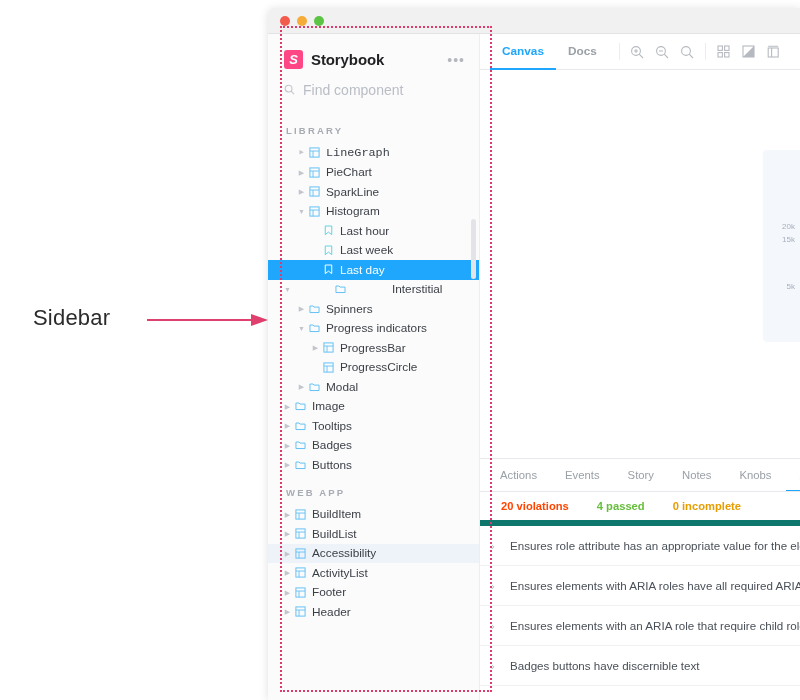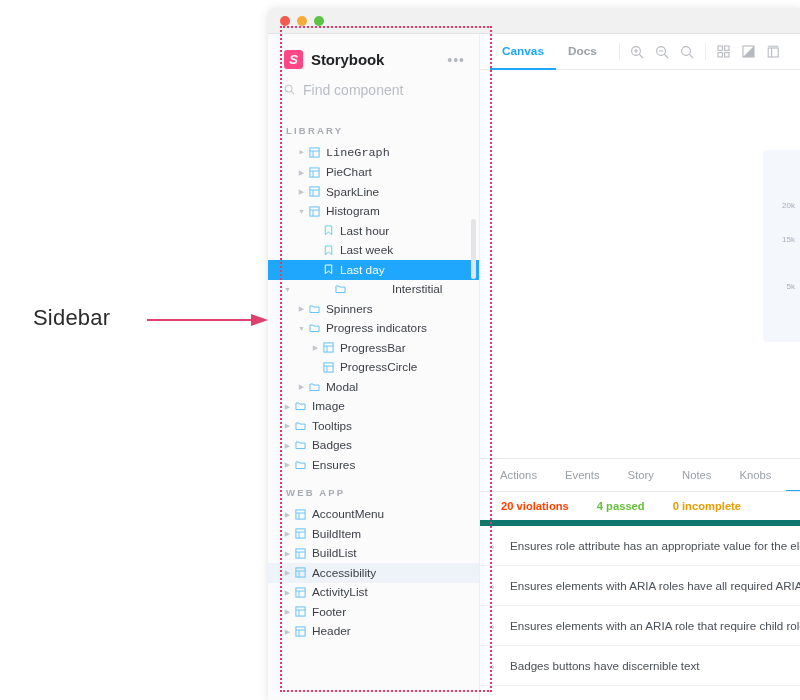--- a/index.html
+++ b/index.html
@@ -372,34 +372,23 @@
                 </span>
                 <span class="tree-label">Badges</span>
               </div>
               <div class="tree-item" style="padding-left: 14px;">
                 <span class="caret">▶</span>
                 <span class="tw">
                   <svg width="11" height="10" viewBox="0 0 12 11">
                     <path d="M1,2.2 L4.4,2.2 L5.4,3.4 L11,3.4 L11,9.4 L1,9.4 Z" fill="none" stroke="#66c2f5" stroke-width="1.1" stroke-linejoin="round"></path>
                   </svg>
                 </span>
-                <span class="tree-label">Ensures</span>
+                <span class="tree-label">Buttons</span>
               </div>
               <div class="section-head">WEB APP</div>
-              <div class="tree-item" style="padding-left: 14px;">
-                <span class="caret">▶</span>
-                <span class="tw">
-                  <svg width="11" height="11" viewBox="0 0 12 12">
-                    <rect x="1" y="1" width="10" height="10" fill="none" stroke="#66c2f5" stroke-width="1.1"></rect>
-                    <line x1="1" y1="4.4" x2="11" y2="4.4" stroke="#66c2f5" stroke-width="1"></line>
-                    <line x1="4.4" y1="4.4" x2="4.4" y2="11" stroke="#66c2f5" stroke-width="1"></line>
-                  </svg>
-                </span>
-                <span class="tree-label">AccountMenu</span>
-              </div>
               <div class="tree-item" style="padding-left: 14px;">
                 <span class="caret">▶</span>
                 <span class="tw">
                   <svg width="11" height="11" viewBox="0 0 12 12">
                     <rect x="1" y="1" width="10" height="10" fill="none" stroke="#66c2f5" stroke-width="1.1"></rect>
                     <line x1="1" y1="4.4" x2="11" y2="4.4" stroke="#66c2f5" stroke-width="1"></line>
                     <line x1="4.4" y1="4.4" x2="4.4" y2="11" stroke="#66c2f5" stroke-width="1"></line>
                   </svg>
                 </span>
                 <span class="tree-label">BuildItem</span>
@@ -522,21 +511,21 @@
             </span>
           </div>
         </div>
 
         <div id="canvas-area">
           <div id="story-card">
 
             <div id="chart-plot">
                 <div class="ytick" style="left: 12px; top: 131.522px;">5k</div>
                 <div class="ytick" style="left: 12px; top: 84.5652px;">15k</div>
-                <div class="ytick" style="left: 12px; top: 51px;">20k</div>
+                <div class="ytick" style="left: 12px; top: 72px;">20k</div>
                 <div style="position: absolute; left: 36px; top: 52px; width: 268px; height: 108px;"></div>
                 <div class="xtick" style="left: 32.1667px; top: 167px;">20ms</div>
               </div>
           </div>
         </div>
 
         <div id="addon-panel">
           <div id="addon-tabs">
               <div class="atab">
                 <span>Actions</span>

